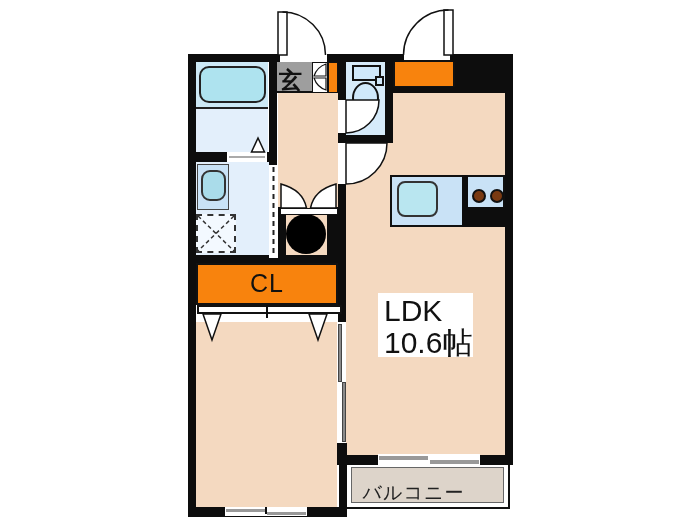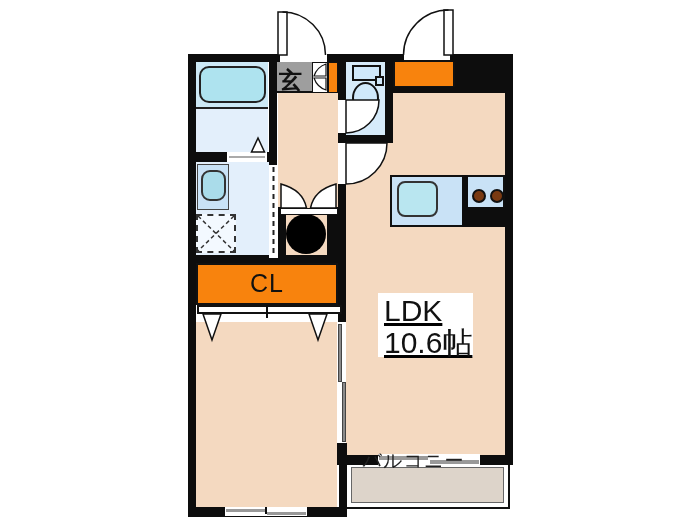--- a/index.html
+++ b/index.html
@@ -101,27 +101,27 @@
 
   <div class="abs" style="left:197px;top:305px;width:145px;height:9px;background:#fff;border:2px solid #111;"></div>
   <div class="abs wall" style="left:266px;top:305px;width:2px;height:13px;"></div>
 
   <div class="abs" style="left:280px;top:208px;width:58px;height:7px;background:#fff;border:1px solid #111;"></div>
 
   <div class="abs label" style="left:279px;top:65px;font-size:23px;font-weight:bold;">玄</div>
 
   <div class="abs label" style="left:196px;top:269px;width:142px;text-align:center;font-size:25px;letter-spacing:1px;">CL</div>
 
-  <div class="abs" style="left:378px;top:293px;width:95px;height:64px;background:#fff;padding:2px 6px;box-sizing:border-box;text-decoration:underline;">
+  <div class="abs" style="left:378px;top:293px;width:95px;height:64px;background:#fff;padding:2px 6px;box-sizing:border-box;">
     <div class="label" style="font-size:30px;line-height:1.05;">LDK</div>
     <div class="label" style="font-size:30px;line-height:1.05;">10.6帖</div>
   </div>
 
 
-  <div class="abs label" style="left:351px;top:448px;width:125px;text-align:center;font-size:19px;letter-spacing:1px;color:#222;">バルコニー</div>
+  <div class="abs label" style="left:351px;top:480px;width:125px;text-align:center;font-size:19px;letter-spacing:1px;color:#222;">バルコニー</div>
 
   <svg class="overlay" width="700" height="525" viewBox="0 0 700 525">
 
     <rect x="278" y="12" width="9" height="43" fill="#fff" stroke="#111" stroke-width="1.5"></rect>
     <path d="M282.5,12 A43,43 0 0 1 325.5,55" fill="none" stroke="#111" stroke-width="1.5"></path>
 
     <rect x="444" y="10" width="9" height="45" fill="#fff" stroke="#111" stroke-width="1.5"></rect>
     <path d="M448.5,10 A45,45 0 0 0 403.5,55" fill="none" stroke="#111" stroke-width="1.5"></path>
 
     <path d="M346,100 L379,100 A33,33 0 0 1 346,133 Z" fill="#fff" stroke="#111" stroke-width="1.5"></path>

